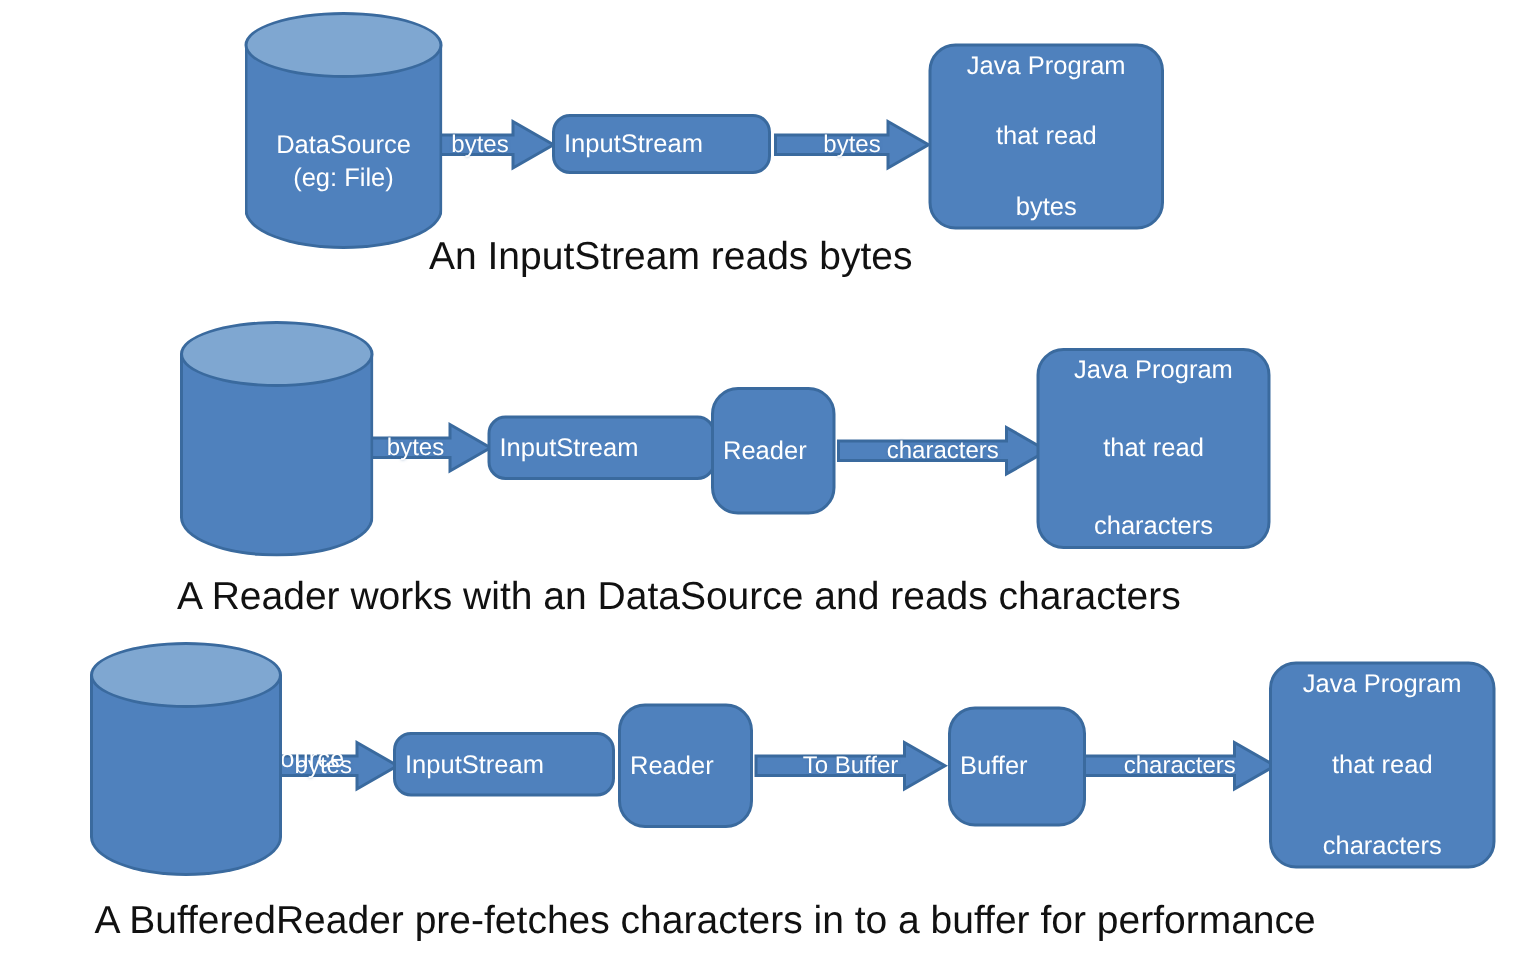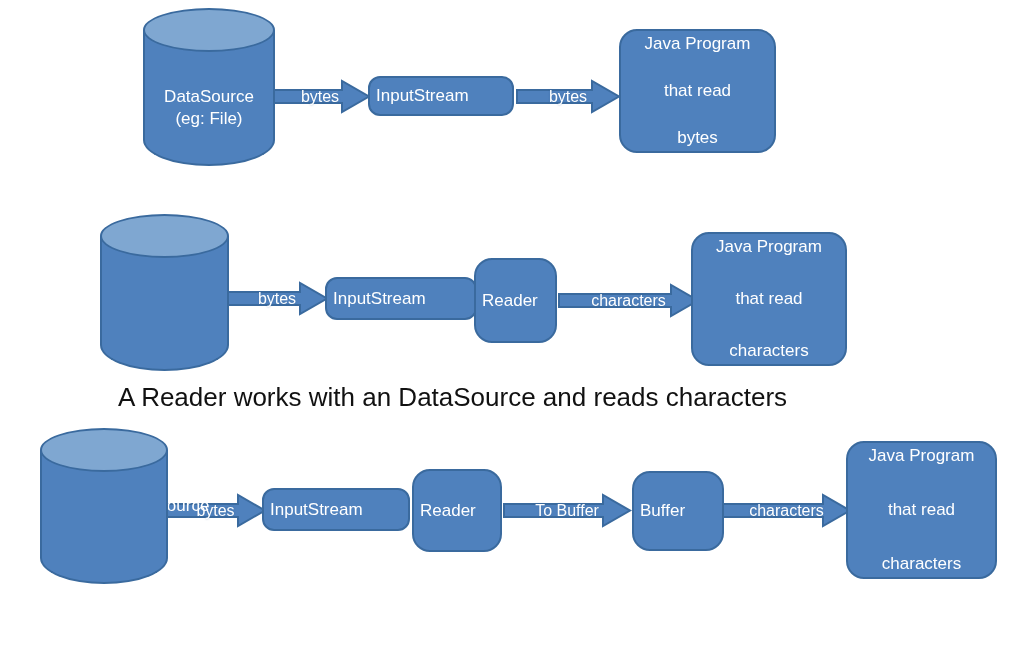--- a/index.html
+++ b/index.html
@@ -25,21 +25,21 @@
     justify-content:space-between;
     text-align:center;
     line-height:1.28;
     font-size:17px;
     padding:2px 6px;
     z-index:3;
   }
   .node.big{border-radius:18px;font-size:17px;}
 
   
-  .cyl{position:absolute;z-index:3;}
+  .cyl{position:absolute;z-index:3;margin-left:20px;}
   .cyl .body{
     position:absolute;left:0;right:0;
     background:#4F81BD;
     border-left:2px solid #3A6A9E;
     border-right:2px solid #3A6A9E;
     border-bottom:2px solid #3A6A9E;
     box-sizing:border-box;
     border-bottom-left-radius:50% 26px;
     border-bottom-right-radius:50% 26px;
   }
@@ -111,20 +111,21 @@
     </svg>
     <div class="alabel">bytes</div>
   </div>
 
   <div class="node big" style="left:619px;top:29px;width:157px;height:124px;flex-direction:column;">
     <div>Java Program</div>
     <div>that read</div>
     <div>bytes</div>
   </div>
 
+  <div class="caption" style="left:286px;top:155px;">An InputStream reads bytes</div>
 
   <div class="cyl" style="left:100px;top:214px;width:129px;height:157px;">
     <div class="body" style="top:22px;height:135px;"></div>
     <div class="top" style="height:44px;"></div>
     <div class="label" style="top:281px;">
       <div>DataSource</div>
       <div>(eg: File)</div>
     </div>
   </div>
 
@@ -196,14 +197,15 @@
     </svg>
     <div class="alabel">characters</div>
   </div>
 
   <div class="node big" style="left:846px;top:441px;width:151px;height:138px;flex-direction:column;">
     <div>Java Program</div>
     <div>that read</div>
     <div>characters</div>
   </div>
 
+  <div class="caption" style="left:63px;top:598px;">A BufferedReader pre-fetches characters in to a buffer for performance</div>
 
 </div>
 
 </body></html>

